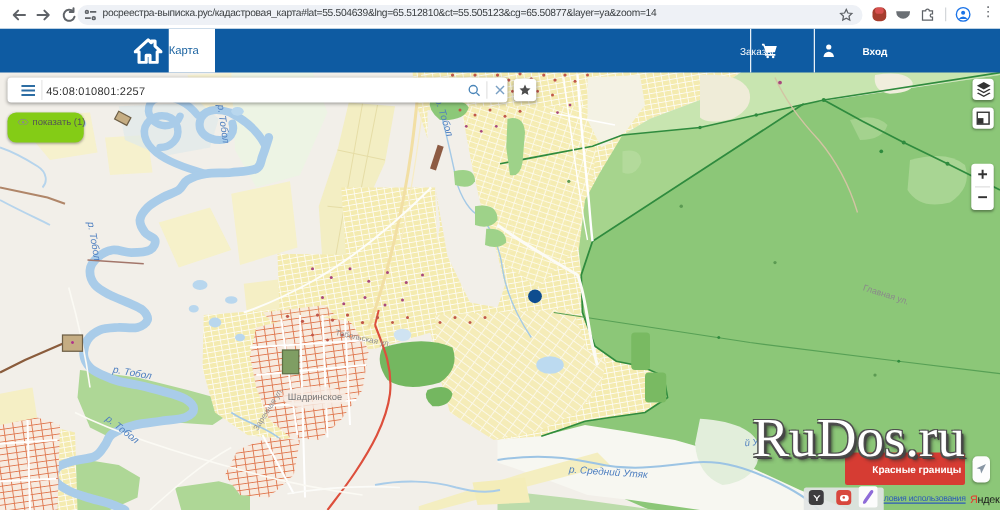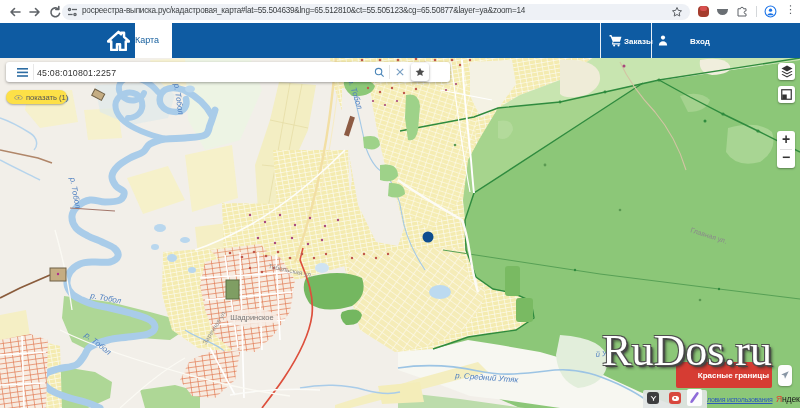--- a/index.html
+++ b/index.html
@@ -317,29 +317,29 @@
   <div class="abs" style="left:135px;top:0;width:37px;height:35px;background:#ffffff;text-align:left;">
     <span style="color:#19619f;font-size:9px;line-height:35px;">Карта</span>
   </div>
   <div class="abs" style="left:600px;top:0;width:1px;height:35px;background:#e8f0f7;"></div>
   <div class="abs" style="left:651px;top:0;width:1px;height:35px;background:#e8f0f7;"></div>
   <svg class="abs" style="left:609px;top:11px;" width="13" height="13" viewBox="0 0 24 24" fill="#ffffff">
       <path d="M1 2h3.5l1.3 3H23l-2.8 9.5H8.3L7.6 17h13.2v2.4H5.3L6.8 14 3 4.4H1z"></path>
       <circle cx="9.5" cy="21.3" r="1.9"></circle>
       <circle cx="17.6" cy="21.3" r="1.9"></circle>
     </svg>
-  <div class="abs" style="left:624px;top:14px;font-size:8px;color:#ffffff;font-weight:bold;">Заказы</div>
+  <div class="abs" style="left:592px;top:14px;font-size:8px;color:#ffffff;font-weight:normal;">Заказы</div>
   <svg class="abs" style="left:658px;top:12px;" width="10" height="11" viewBox="0 0 24 26" fill="#ffffff">
       <circle cx="12" cy="6" r="5"></circle>
       <path d="M2 25a10 10 0 0 1 20 0z"></path>
     </svg>
   <div class="abs" style="left:670px;top:14px;font-size:8px;color:#ffffff;font-weight:bold;margin-left:20px;">Вход</div>
 </div>
 
-<div class="abs" style="left:6px;top:62px;width:400px;height:20px;background:#ffffff;border-radius:3px;box-shadow:0 1px 3px rgba(0,0,0,.35);padding-left:44px;">
+<div class="abs" style="left:6px;top:62px;width:400px;height:20px;background:#ffffff;border-radius:3px;box-shadow:0 1px 3px rgba(0,0,0,.35);">
   <svg class="abs" style="left:11px;top:5.5px;" width="11" height="9" viewBox="0 0 11 9">
       <g fill="#2d6da3">
         <rect width="11" height="1.6"></rect>
         <rect y="3.6" width="11" height="1.6"></rect>
         <rect y="7.2" width="11" height="1.6"></rect>
       </g>
     </svg>
   <div class="abs" style="left:27px;top:2px;width:1px;height:16px;background:#e8e8e8;"></div>
   <div class="abs" style="left:31px;top:5.5px;font-size:8.8px;color:#333;letter-spacing:.2px;">45:08:010801:2257</div>
   <svg class="abs" style="left:368px;top:5px;" width="11" height="11" viewBox="0 0 24 24" fill="none" stroke="#4a85b8" stroke-width="2.4">
@@ -352,21 +352,21 @@
       <line x1="9" y1="1" x2="1" y2="9"></line>
     </svg>
 </div>
 
 <div class="abs" style="left:411px;top:63px;width:18px;height:18px;background:#ffffff;border-radius:3px;box-shadow:0 1px 3px rgba(0,0,0,.35);">
   <svg class="abs" style="left:4px;top:4px;" width="10" height="10" viewBox="0 0 24 24" fill="#4d4d4d">
       <path d="M12 1.5l3.2 6.9 7.3.9-5.4 5 1.5 7.2L12 17.8l-6.6 3.7 1.5-7.2-5.4-5 7.3-.9z"></path>
     </svg>
 </div>
 
-<div class="abs" style="left:6px;top:90px;width:61px;height:14px;background:#fde047;border-radius:7px;box-shadow:0 1px 2px rgba(0,0,0,.3);">
+<div class="abs" style="left:6px;top:90px;width:61px;height:24px;background:#84cc16;border-radius:7px;box-shadow:0 1px 2px rgba(0,0,0,.3);">
   <svg class="abs" style="left:8px;top:4.5px;" width="9" height="5.5" viewBox="0 0 24 15" fill="none" stroke="#8a8a8a" stroke-width="2">
       <path d="M1 7.5C4 2.5 8 1 12 1s8 1.5 11 6.5C20 12.5 16 14 12 14S4 12.5 1 7.5z"></path>
       <circle cx="12" cy="7.5" r="2.6" fill="#8a8a8a" stroke="none"></circle>
     </svg>
   <div class="abs" style="left:20px;top:2.5px;font-size:7.6px;color:#555;white-space:nowrap;">показать (1)</div>
 </div>
 
 <div class="abs" style="left:778px;top:63px;width:17px;height:17px;background:#ffffff;border-radius:3px;box-shadow:0 1px 2px rgba(0,0,0,.35);">
   <svg class="abs" style="left:2.5px;top:2px;" width="12" height="13" viewBox="0 0 24 26" fill="#333">
       <path d="M12 1L23 7l-11 6L1 7z"></path>

